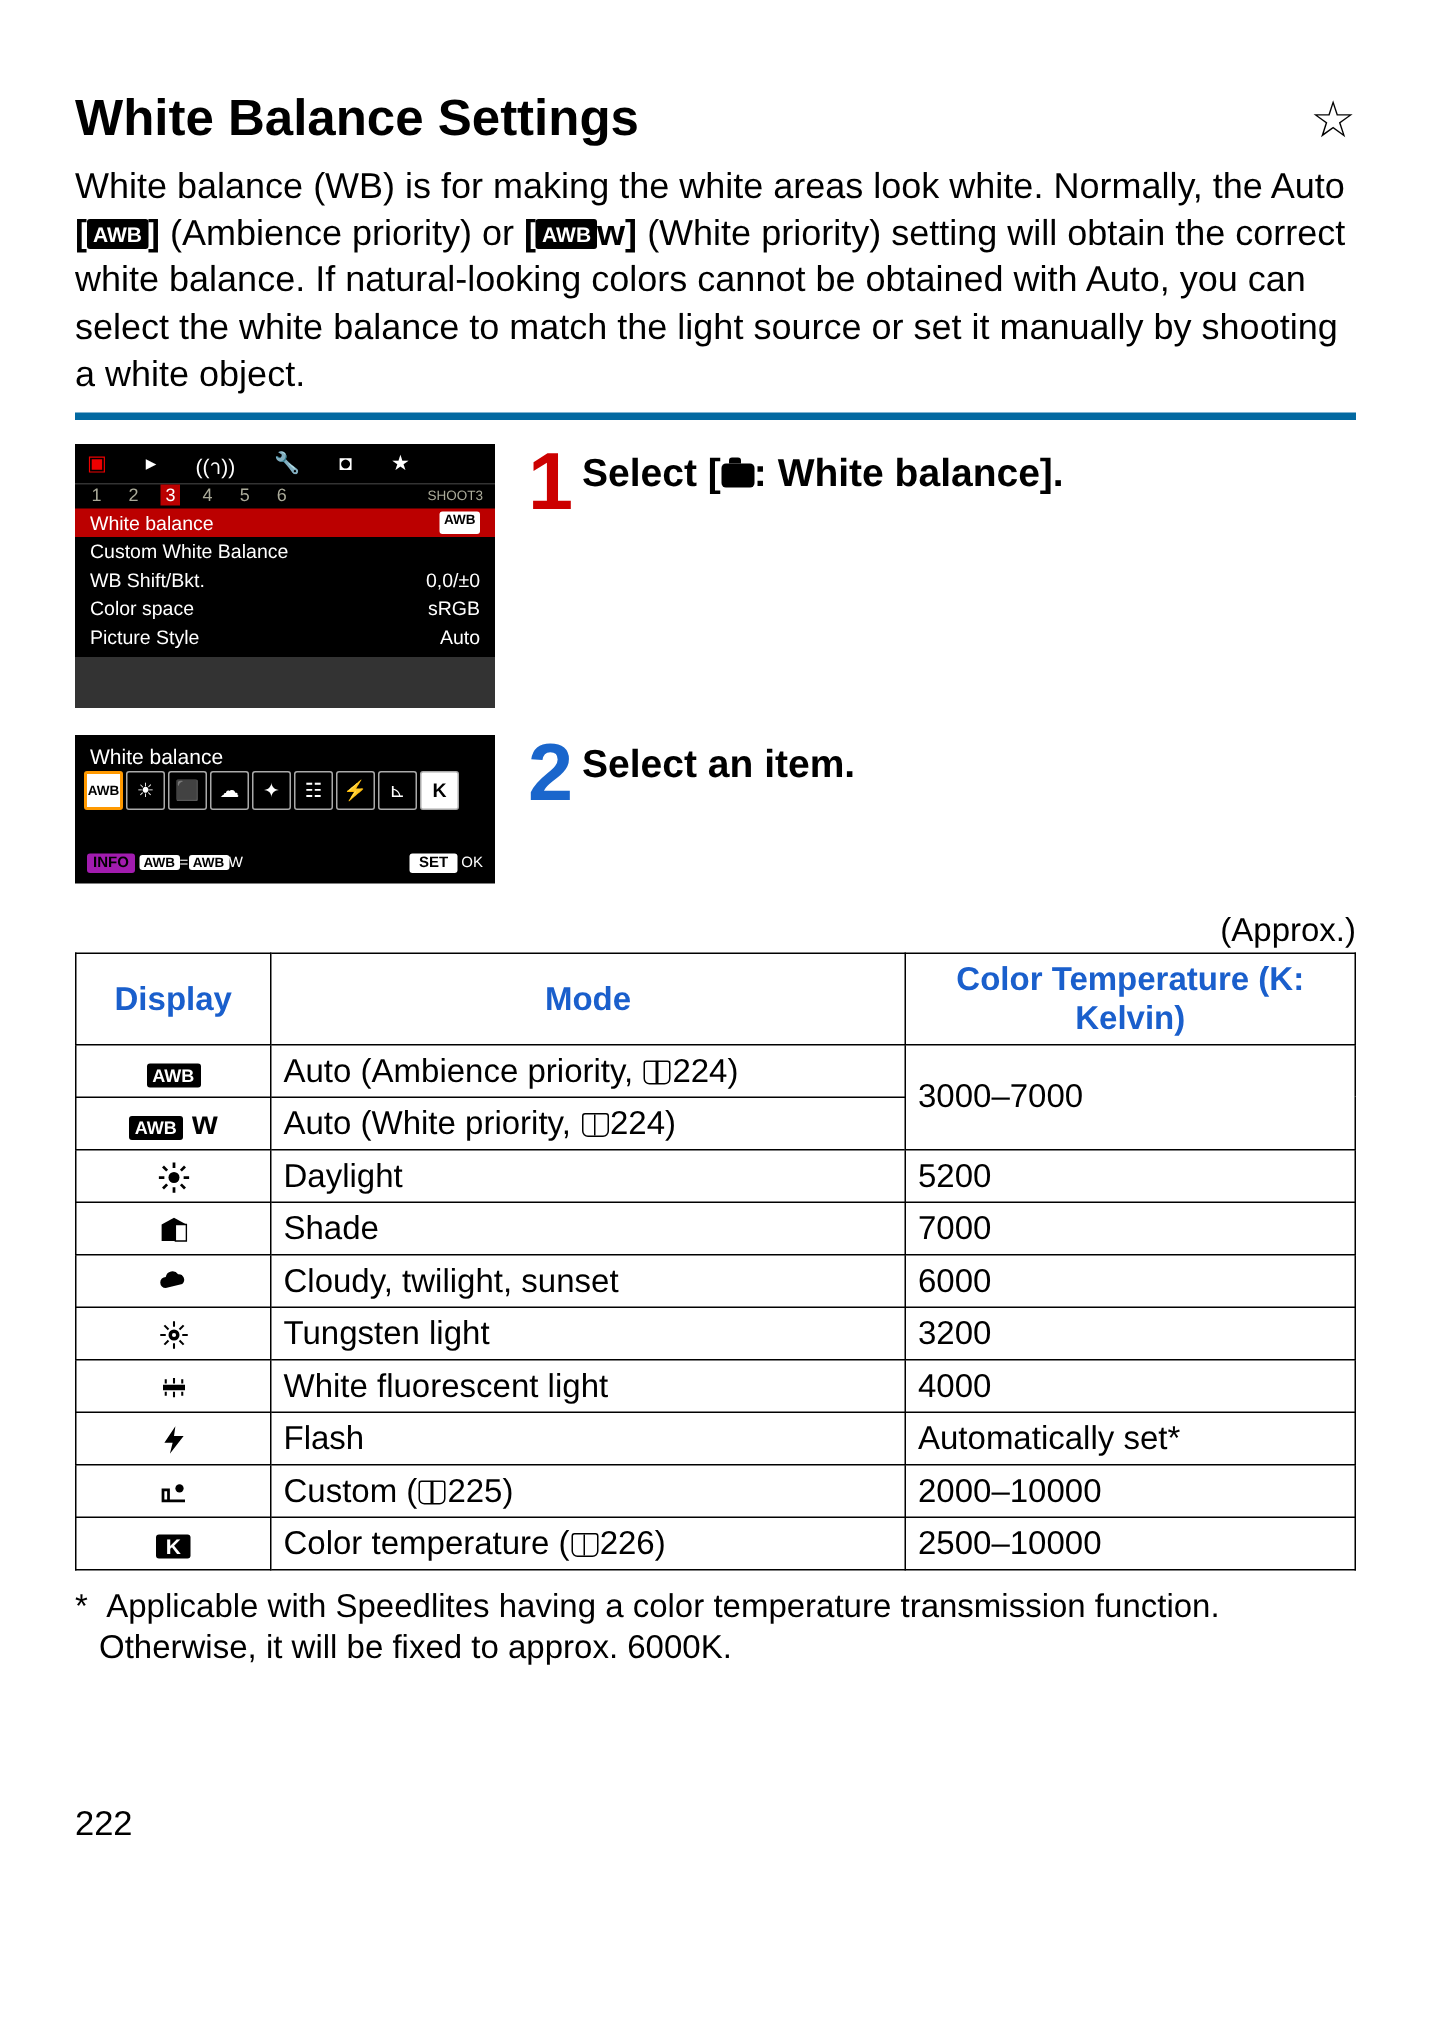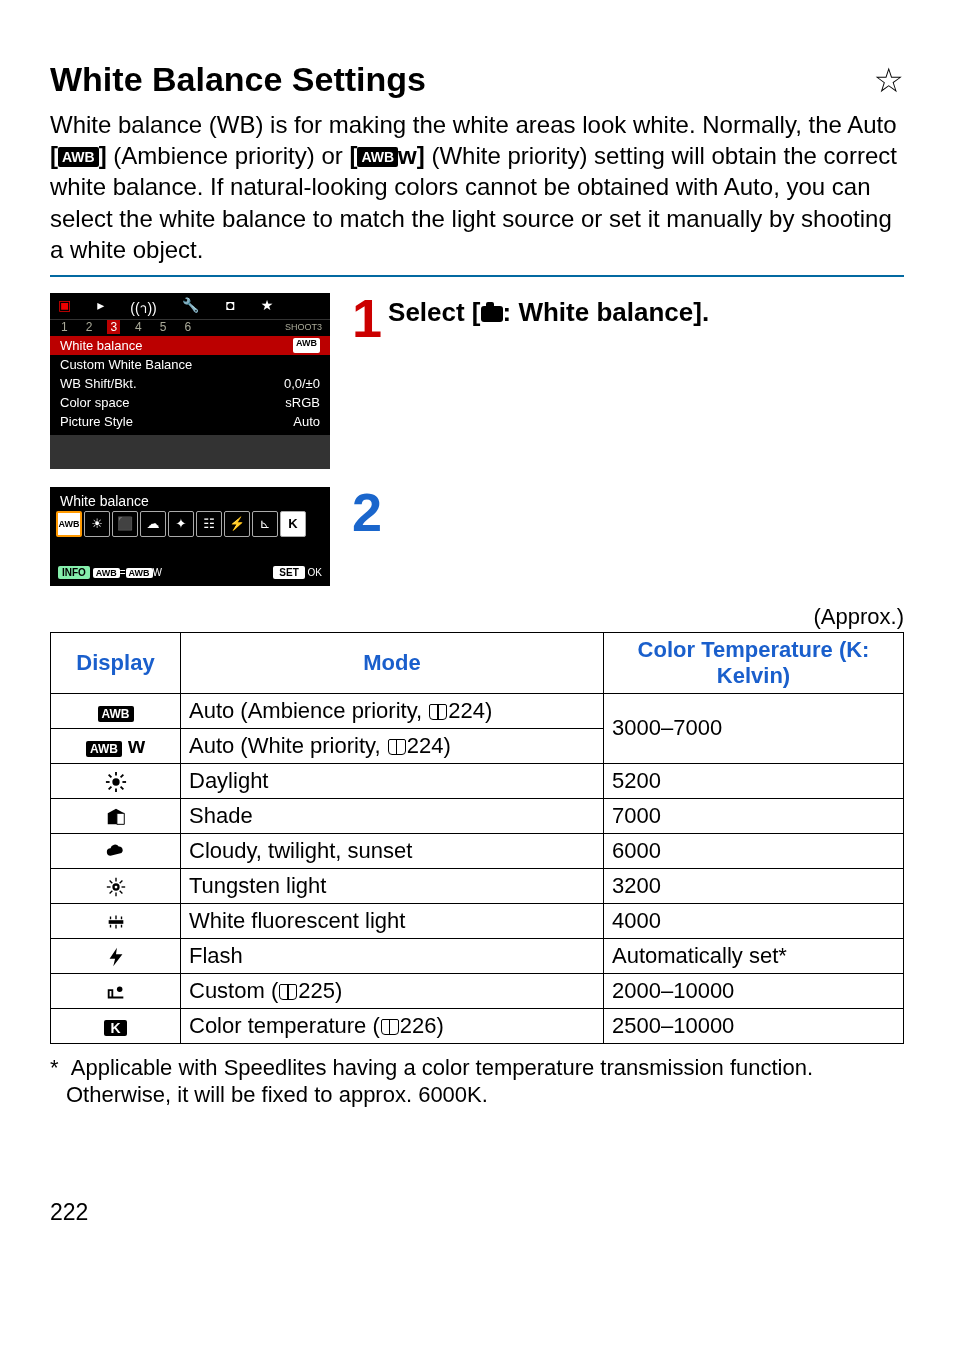--- a/index.html
+++ b/index.html
@@ -19,21 +19,21 @@
     text-align: center;
   }
   h1 { font-size: 34px; font-weight: bold; }
   .star-outline {
     font-size: 34px;
     line-height: 1;
   }
   .intro {
     font-size: 24px;
     line-height: 1.3;
-    border-bottom: 2px solid #0369a1;
+    border-bottom: 5px solid #0369a1;
     padding-bottom: 10px;
     margin-bottom: 16px;
   }
   .awb-badge {
     display: inline-block;
     background: #000;
     color: #fff;
     font-size: 14px;
     font-weight: bold;
     padding: 1px 4px;
@@ -115,21 +115,21 @@
   .wb-icon-box.awb { background: #fff; color: #000; font-size: 9px; font-weight: bold; }
   .wb-icon-box.k { background: #fff; color: #000; font-weight: bold; }
   .wb-bottom-bar {
     display: flex;
     justify-content: space-between;
     padding: 6px 8px 8px 8px;
     font-size: 10px;
     align-items: center;
   }
   .wb-info-badge {
-    background: #86efac;
+    background: #a21caf;
     color: #000;
     padding: 1px 4px;
     font-weight: bold;
     border-radius: 2px;
   }
   .wb-set-badge {
     background: #fff;
     color: #000;
     padding: 1px 6px;
     font-weight: bold;
@@ -309,20 +309,21 @@
         <span class="awb-white-badge">AWB</span>=<span class="awb-white-badge">AWB</span><span>W</span>
       </span>
       <span>
         <span class="wb-set-badge">SET</span>
         <span>OK</span>
       </span>
     </div>
   </div>
   <div class="step-text">
     <div class="step-num blue">2</div>
+    <div class="step-title">Select an item.</div>
   </div>
 </div>
 
 <div class="approx">(Approx.)</div>
 
 <table class="wb-table">
   <thead>
     <tr>
       <th class="col-display">Display</th>
       <th>Mode</th>

